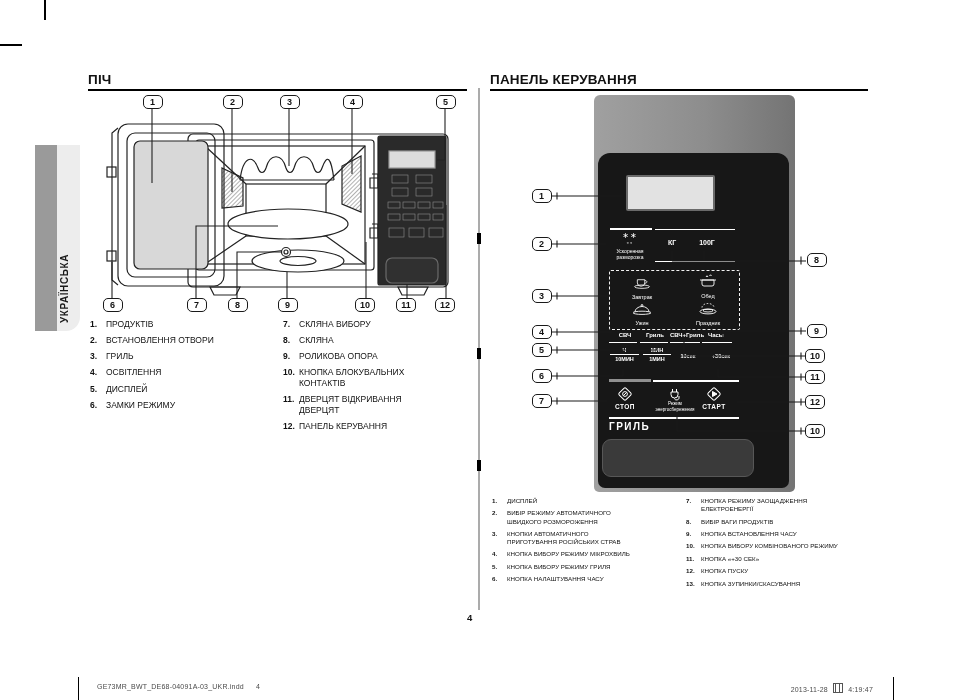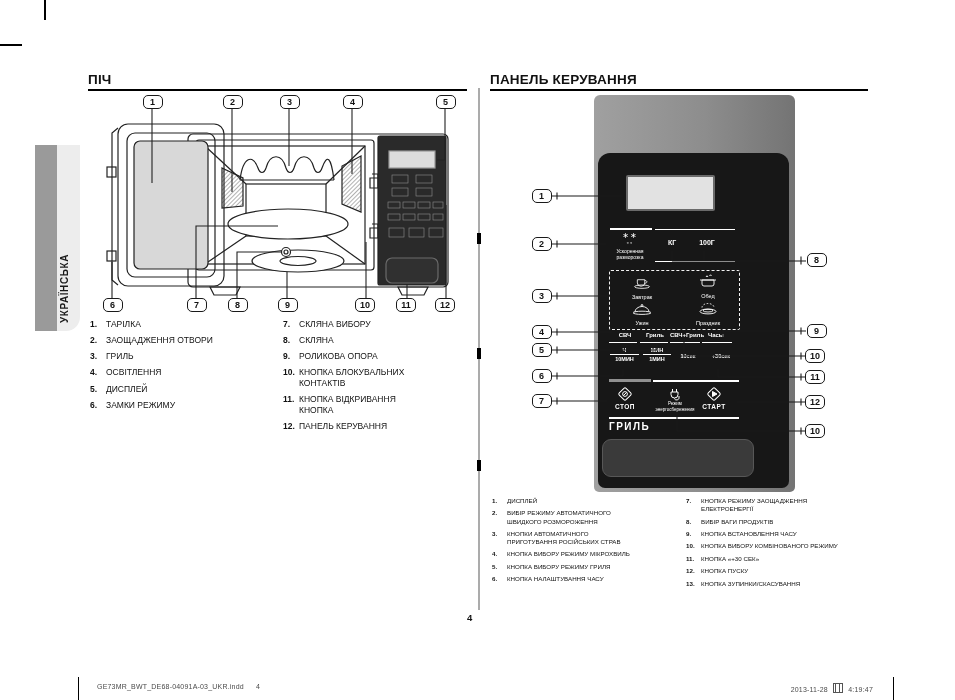--- a/index.html
+++ b/index.html
@@ -172,25 +172,25 @@
   <div class="co" style="left:186.5px;top:298px;">7</div>
   <div class="co" style="left:227.5px;top:298px;">8</div>
   <div class="co" style="left:277.5px;top:298px;">9</div>
   <div class="co" style="left:355px;top:298px;">10</div>
   <div class="co" style="left:396px;top:298px;">11</div>
   <div class="co" style="left:435px;top:298px;">12</div>
 
   <div class="legend oven-legend" style="left:90px;top:319px;width:178px;">
     <div class="li">
         <span class="num">1.</span>
-        <span class="lbl">ТАРІЛКА</span>
+        <span class="lbl">ПРОДУКТІВ</span>
       </div>
     <div class="li">
         <span class="num">2.</span>
-        <span class="lbl">ЗАОЩАДЖЕННЯ ОТВОРИ</span>
+        <span class="lbl">ВСТАНОВЛЕННЯ ОТВОРИ</span>
       </div>
     <div class="li">
         <span class="num">3.</span>
         <span class="lbl">ГРИЛЬ</span>
       </div>
     <div class="li">
         <span class="num">4.</span>
         <span class="lbl">ОСВІТЛЕННЯ</span>
       </div>
     <div class="li">
@@ -214,21 +214,21 @@
     <div class="li">
         <span class="num">9.</span>
         <span class="lbl">РОЛИКОВА ОПОРА</span>
       </div>
     <div class="li">
         <span class="num">10.</span>
         <span class="lbl">КНОПКА БЛОКУВАЛЬНИХ КОНТАКТІВ</span>
       </div>
     <div class="li">
         <span class="num">11.</span>
-        <span class="lbl">КНОПКА ВІДКРИВАННЯ КНОПКА</span>
+        <span class="lbl">ДВЕРЦЯТ ВІДКРИВАННЯ ДВЕРЦЯТ</span>
       </div>
     <div class="li">
         <span class="num">12.</span>
         <span class="lbl">ПАНЕЛЬ КЕРУВАННЯ</span>
       </div>
   </div>
 
   <div class="sec-title" style="left:490px;top:72px;">ПАНЕЛЬ КЕРУВАННЯ</div>
   <div class="sec-rule" style="left:490px;top:89px;width:378px;"></div>
 

